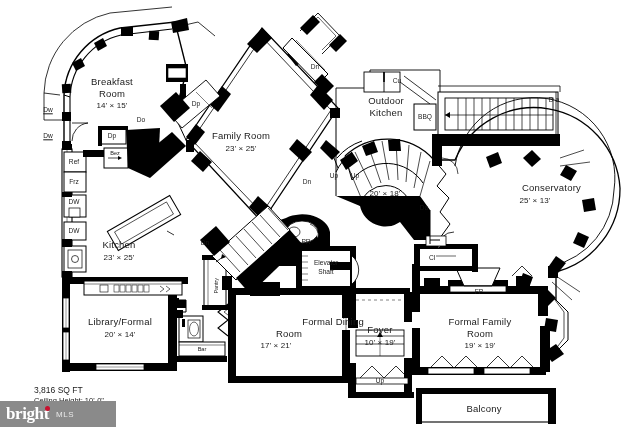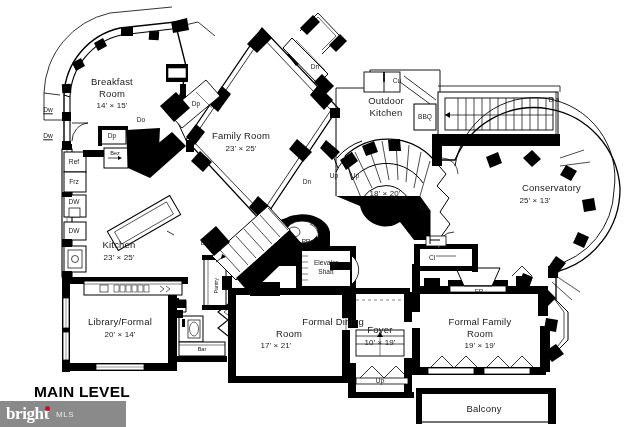--- a/index.html
+++ b/index.html
@@ -30,21 +30,21 @@
   #titleblock{position:absolute;left:34px;top:383px;}
   #main-level-title{
     font-size:15.5px;font-weight:bold;letter-spacing:.2px;color:#000;
     font-family:"Liberation Sans", sans-serif;
   }
   #sqft{font-size:8.5px;margin-top:2px;color:#1a1a1a;}
   #ceiling{font-size:7.5px;margin-top:1px;color:#1a1a1a;}
 
   
   #watermark{
-    position:absolute;left:0px;top:401px;width:126px;height:26px;
+    position:absolute;left:0px;top:401px;width:116px;height:26px;
     background:#8a8a8a;display:flex;align-items:center;
   }
   #wm-bright{
     font-size:17px;font-weight:bold;color:#ffffff;margin-left:6px;
     letter-spacing:-.4px;font-family:"Liberation Serif", serif;position:relative;
   }
   #wm-dot{
     position:absolute;right:-1px;top:2px;width:5px;height:5px;border-radius:50%;
     background:#c8102e;
   }
@@ -475,21 +475,21 @@
 
 <div class="lbl room-name ctr" style="left:380px;top:330px;">Foyer</div>
 <div class="lbl room-dim ctr" style="left:380px;top:343px;">10' × 19'</div>
 
 <div class="lbl room-name ctr" style="left:480px;top:322px;">Formal Family</div>
 <div class="lbl room-name ctr" style="left:480px;top:334px;">Room</div>
 <div class="lbl room-dim ctr" style="left:480px;top:346px;">19' × 19'</div>
 
 <div class="lbl room-name ctr" style="left:484px;top:409px;">Balcony</div>
 
-<div class="lbl room-dim ctr" style="left:385px;top:194px;">18' × 20'</div>
+<div class="lbl room-dim ctr" style="left:385px;top:194px;">20' × 18'</div>
 
 <div class="lbl tiny ctr" style="left:326px;top:263px;">Elevator</div>
 <div class="lbl tiny ctr" style="left:326px;top:272px;">Shaft</div>
 
 <div class="lbl vert" style="left:213px;top:278px;">Pantry</div>
 
 <div class="lbl tiny ctr" style="left:306px;top:242px;">PR</div>
 <div class="lbl micro ctr" style="left:202px;top:349px;">Bar</div>
 <div class="lbl tiny ctr" style="left:432px;top:258px;">Cl</div>
 <div class="lbl tiny ctr" style="left:479px;top:292px;">FP</div>
@@ -512,21 +512,20 @@
 <div class="lbl tiny ctr" style="left:307px;top:182px;">Dn</div>
 <div class="lbl tiny ctr" style="left:205px;top:243px;">Dn</div>
 <div class="lbl tiny ctr" style="left:334px;top:176px;">Up</div>
 <div class="lbl tiny ctr" style="left:355px;top:176px;">Up</div>
 <div class="lbl tiny ctr" style="left:380px;top:381px;">Up</div>
 
 <div class="lbl tiny ctr" style="left:554px;top:100px;">D a</div>
 <div class="lbl tiny ctr" style="left:424px;top:208px;">Da</div>
 
 <div id="titleblock">
-  <div id="main-level-title">MAIN LEVEL</div>
   <div id="sqft">3,816 SQ FT</div>
   <div id="ceiling">Ceiling Height: 10'-0"</div>
 </div>
 
 <div id="watermark">
   <span id="wm-bright">
     <span>bright</span>
     <span id="wm-dot"></span>
   </span>
   <span id="wm-mls">MLS</span>

